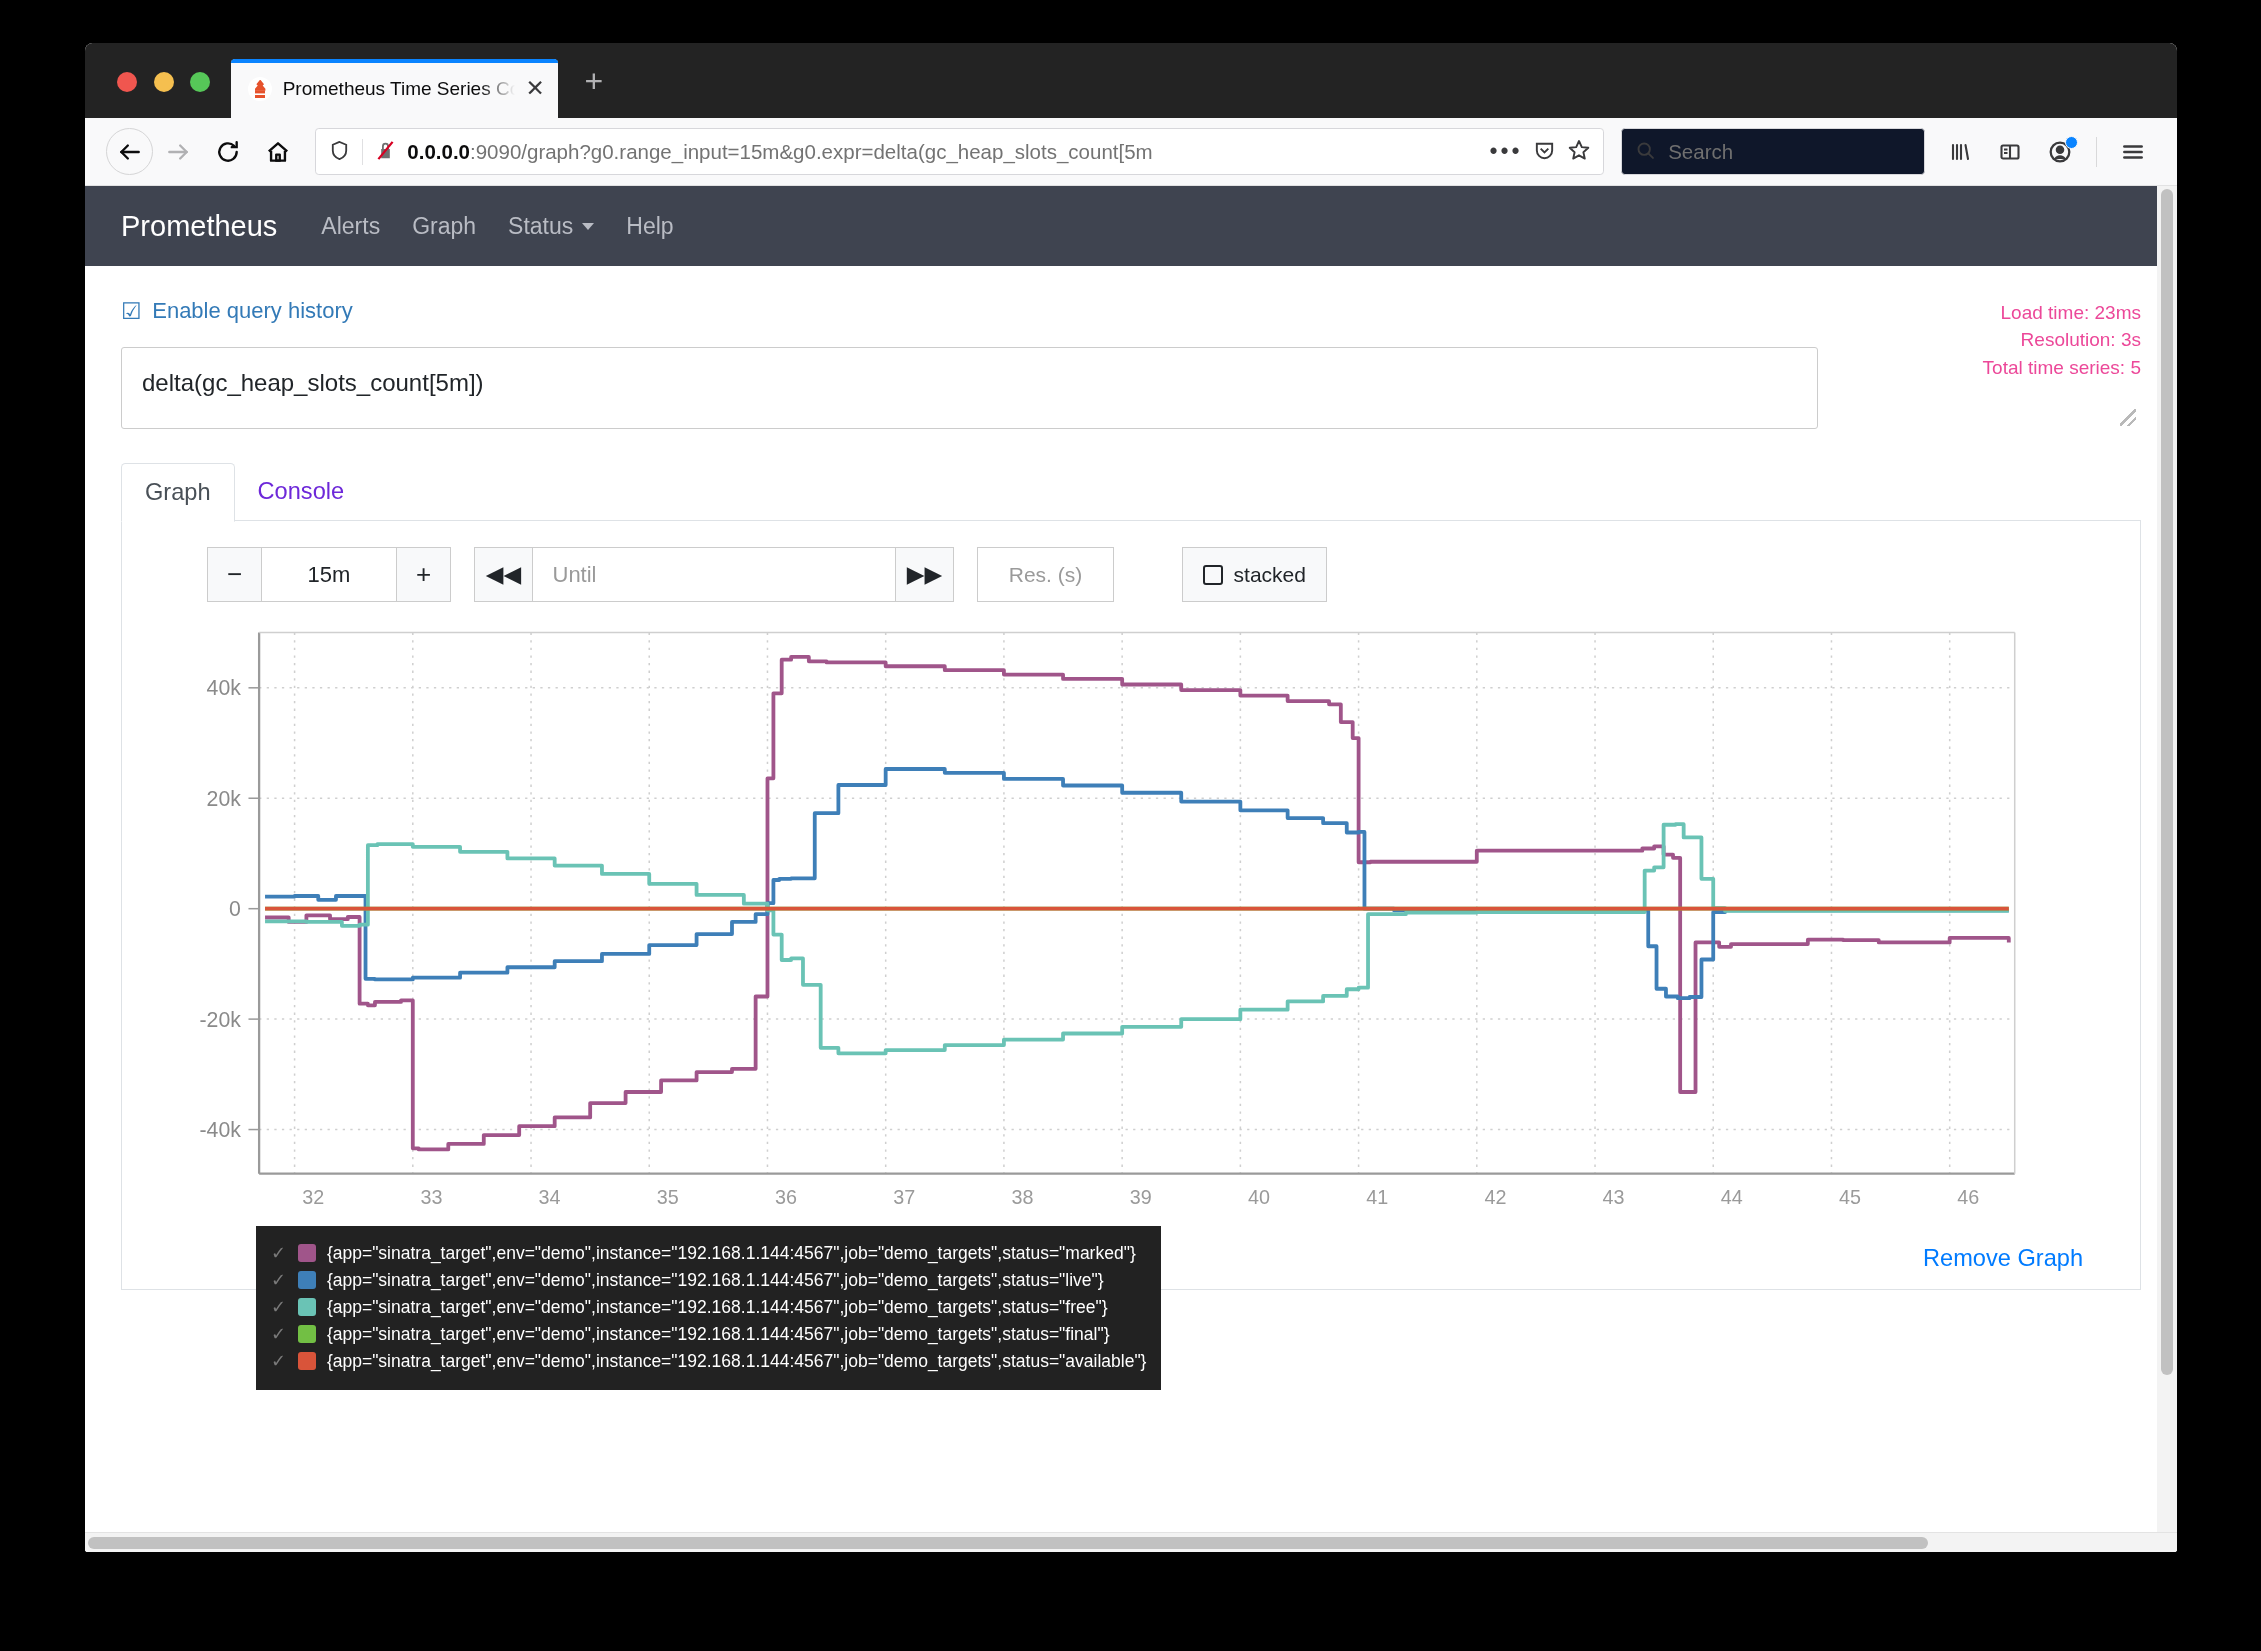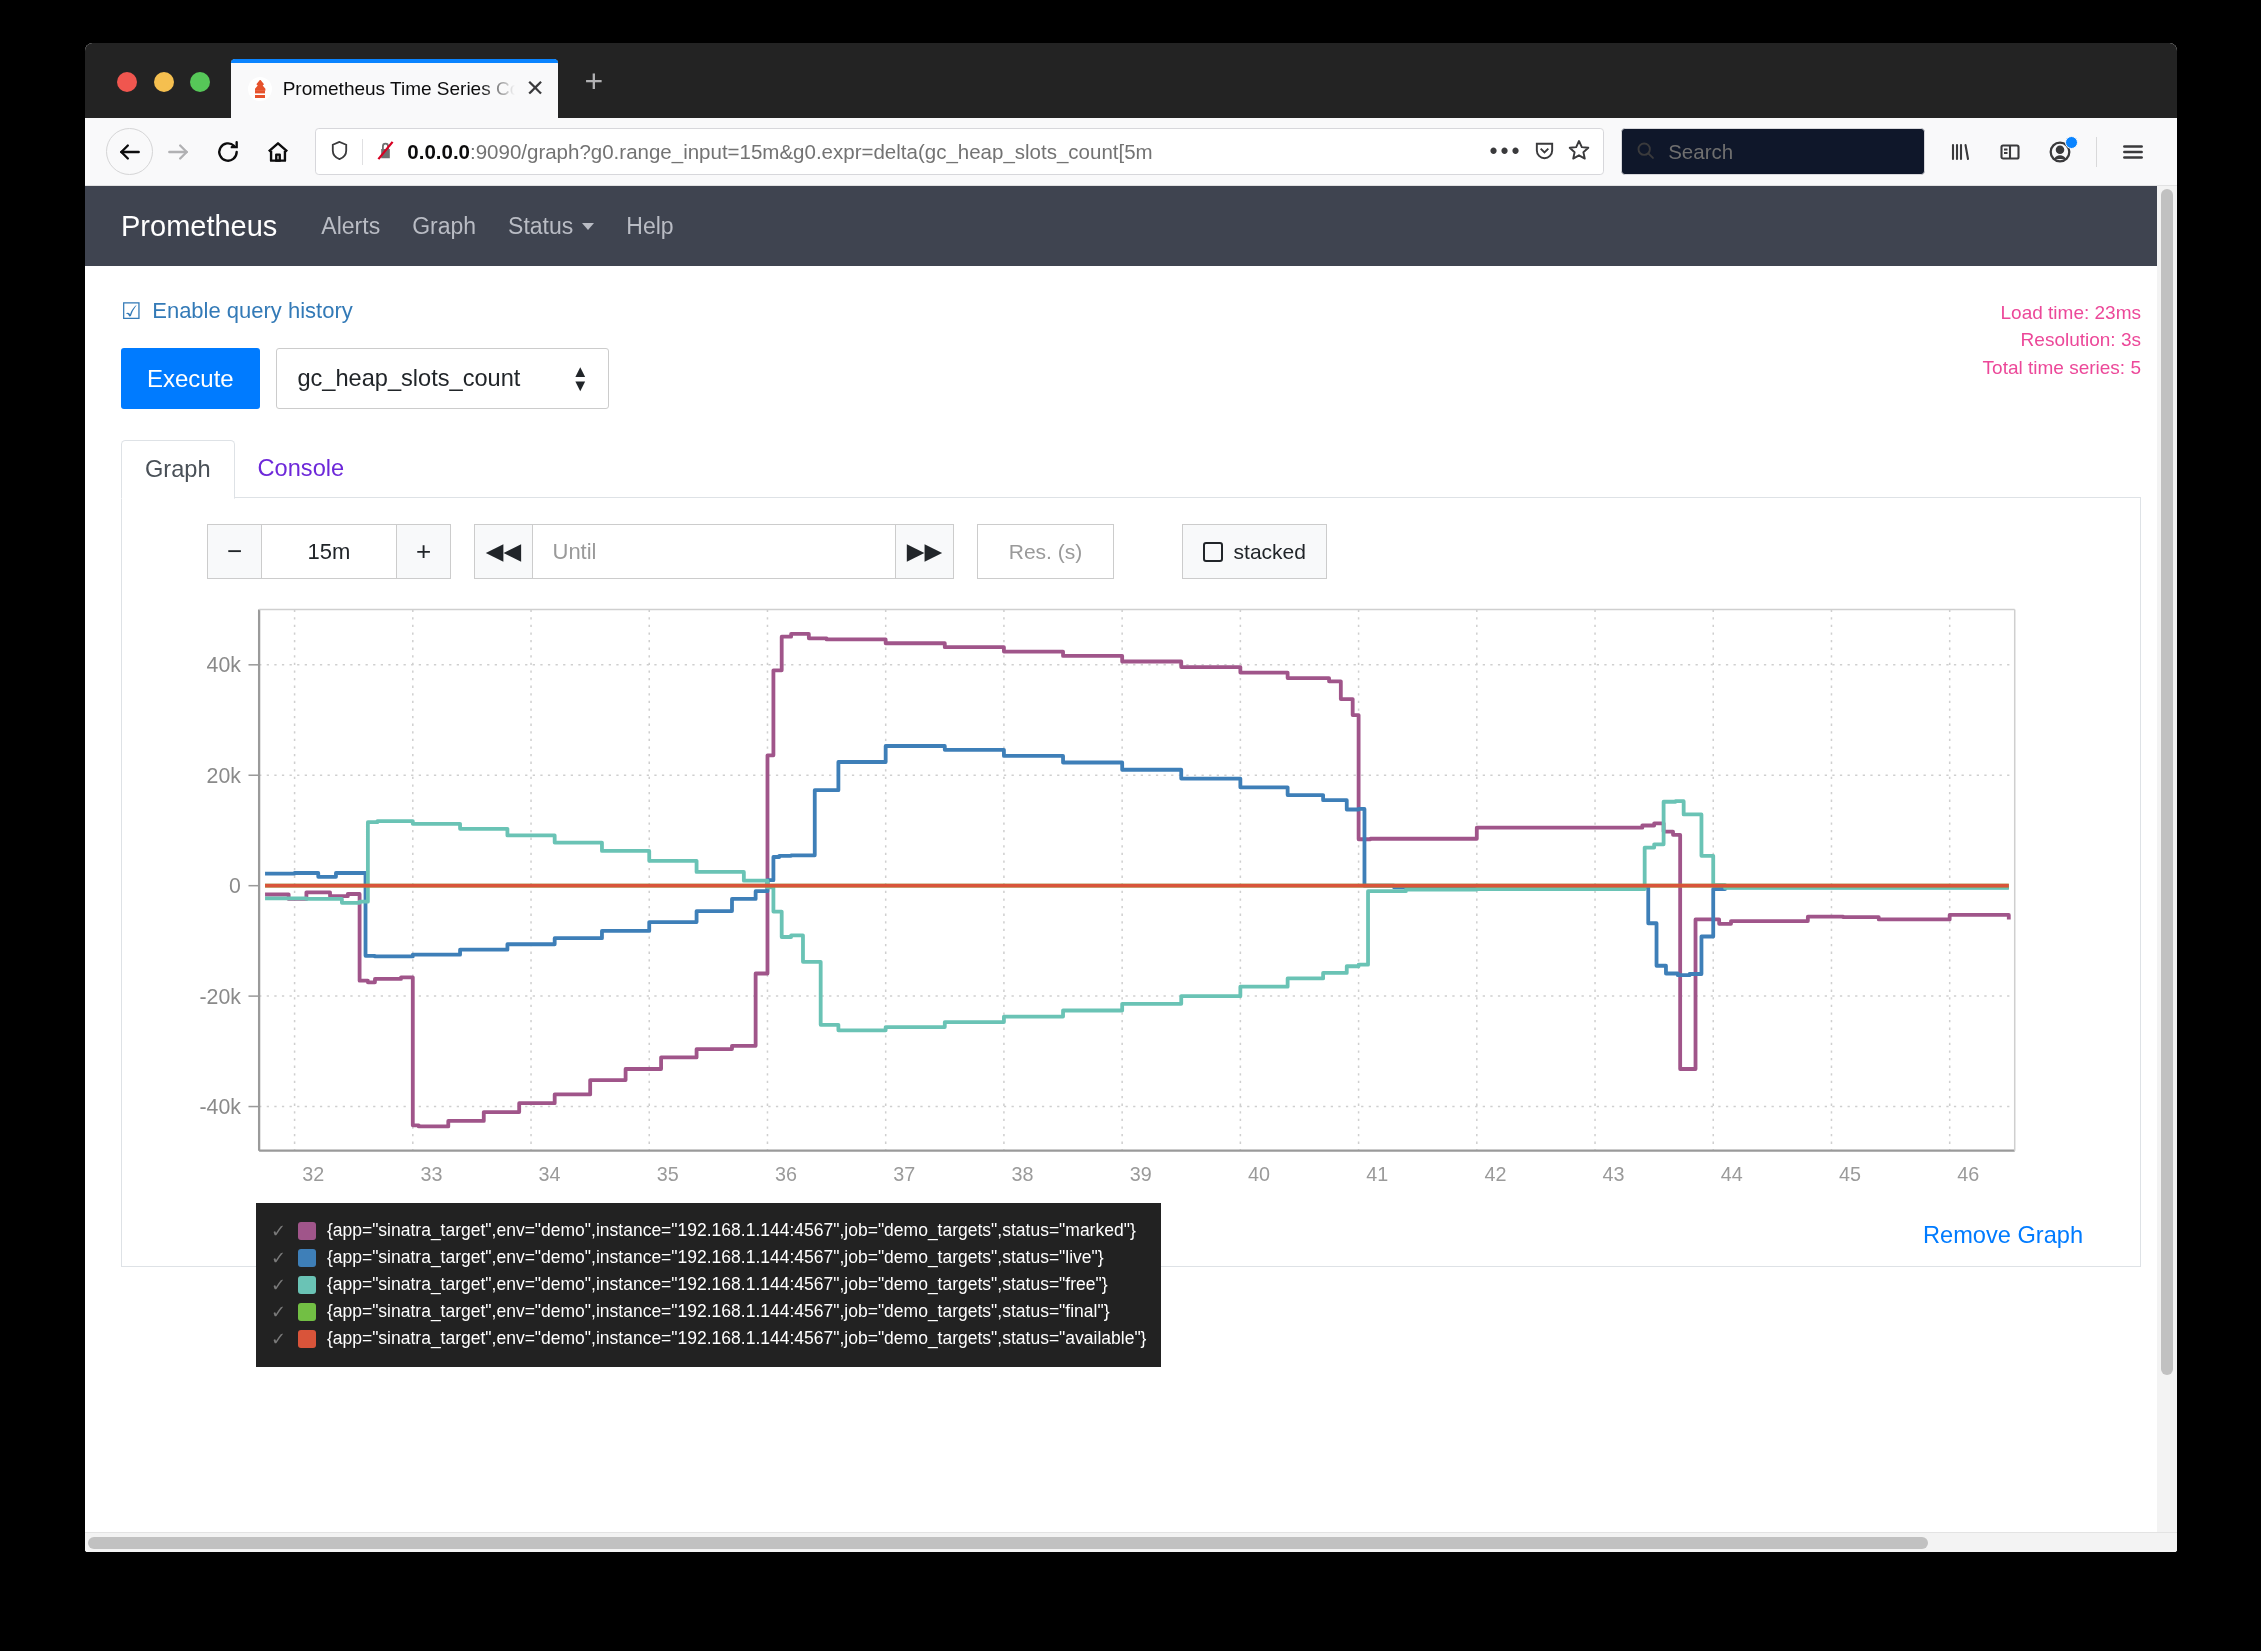--- a/index.html
+++ b/index.html
@@ -407,37 +407,31 @@
         </div>
     </div>
 
     <div class="content">
 
       <div class="qhist">
         <span class="chk">☑</span>
         <span class="lbl">Enable query history</span>
       </div>
 
+      <div class="expr-wrap">
+        <textarea class="expr" style="">delta(gc_heap_slots_count[5m])</textarea>
+        <div class="resize-grip"></div>
+      </div>
 
       <div class="stats">
         <div>Load time: 23ms</div>
         <div>Resolution: 3s</div>
         <div>Total time series: 5</div>
       </div>
 
-      <div class="exec-row">
-        <button class="btn-exec">Execute</button>
-        <div class="metric-select">
-          <span>gc_heap_slots_count</span>
-          <span class="spinner">
-              <span>▲</span>
-              <span>▼</span>
-            </span>
-        </div>
-      </div>
 
       <div class="tabs">
         <div class="tabitem active">Graph</div>
         <div class="tabitem">Console</div>
       </div>
 
       <div class="graph-panel">
 
         <div class="ctrl-row">
           <div class="grp">

